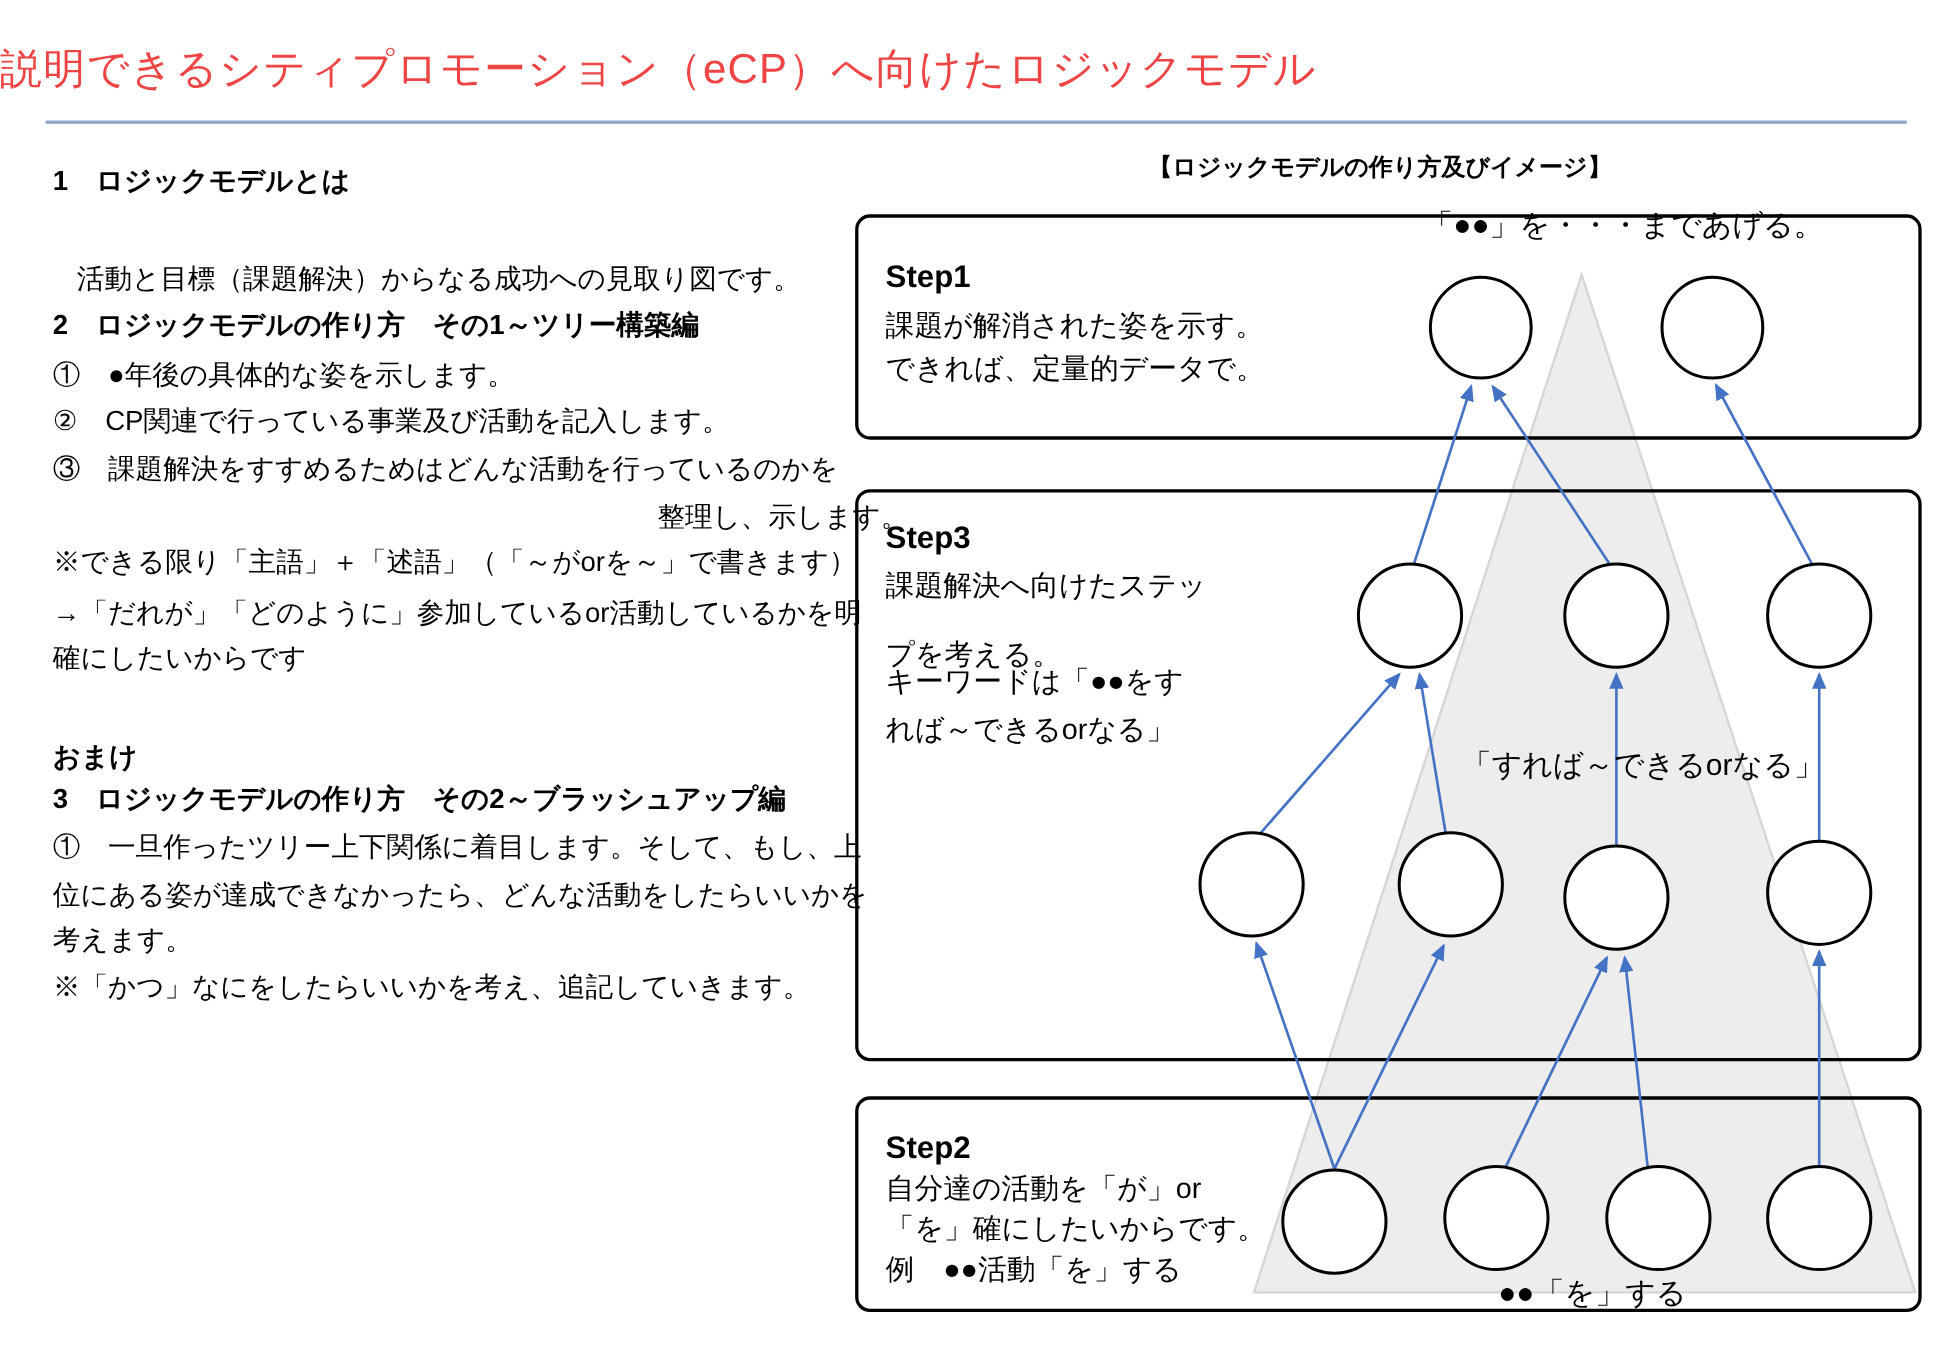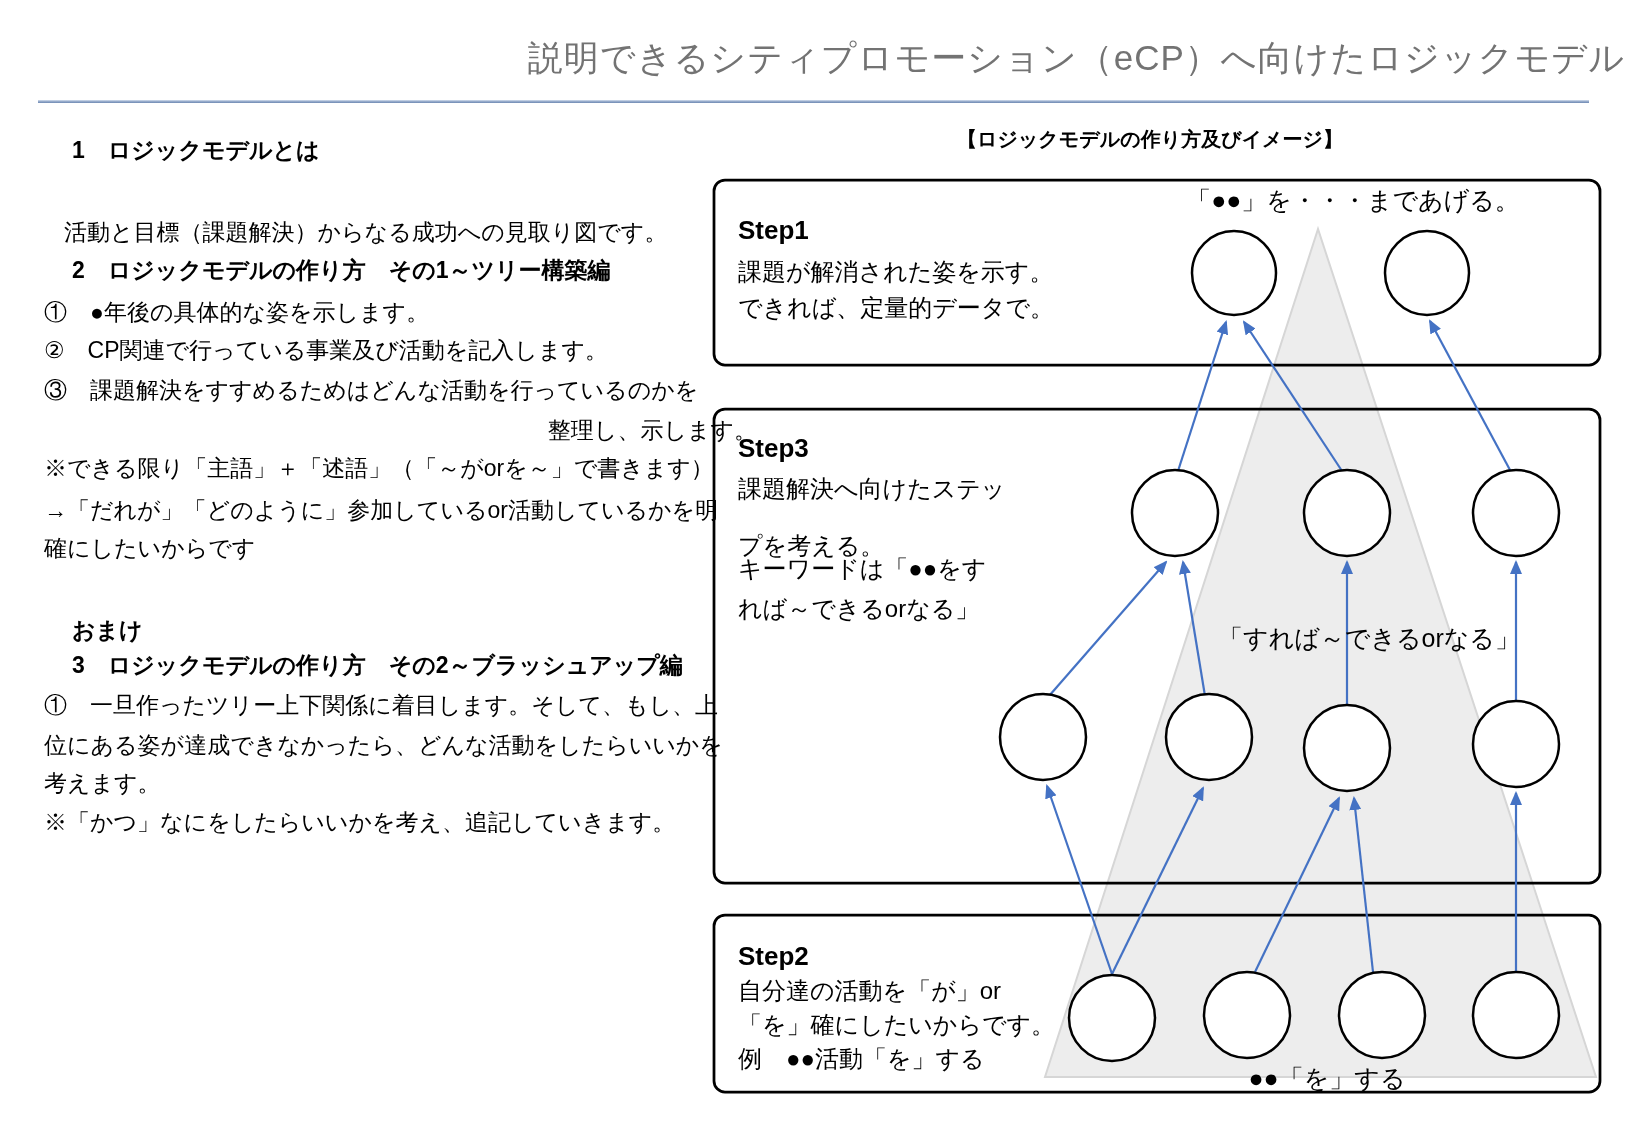--- a/index.html
+++ b/index.html
@@ -1,23 +1,23 @@
 <!DOCTYPE html>
 <html><head>
 <meta charset="utf-8">
 <style>
   html,body{margin:0;padding:0;background:#fff;}
   .page{position:relative;width:1625px;height:1125px;background:#ffffff;overflow:hidden;
         font-family:"Liberation Sans",sans-serif;color:#000;}
-  .title{position:absolute;top:36px;left:0;width:100%;text-align:right;
-         font-size:35px;line-height:44px;letter-spacing:1px;color:#737373;font-weight:400;}
+  .title{position:absolute;top:36px;left:0;width:100%;text-align:left;
+         font-size:35px;line-height:44px;letter-spacing:1px;color:#ef4444;font-weight:400;}
   .title-rule{position:absolute;top:100px;left:38px;width:1551px;height:3px;
          background:linear-gradient(to bottom,#d4dfef 0%,#8fa5c6 55%,#6e89b4 100%);}
   .lline{position:absolute;left:44px;width:660px;font-size:23px;line-height:28px;white-space:nowrap;}
-  .lline.bold{font-weight:bold;margin-left:28px;}
+  .lline.bold{font-weight:bold;}
   .lline.indent1{padding-left:20px;margin-top:39px;}
   .lline.indent2{padding-left:53px;text-align:right;}
   .dheader{position:absolute;top:126px;left:850px;width:600px;text-align:center;
            font-size:20px;font-weight:bold;white-space:nowrap;}
   svg.canvas{position:absolute;top:0;left:0;}
   .steplabel{position:absolute;left:738px;font-size:26px;font-weight:bold;line-height:32px;white-space:nowrap;}
   .stepline{position:absolute;left:738px;font-size:24px;line-height:32px;white-space:nowrap;}
   .ann{position:absolute;transform:translateX(-50%);font-size:25px;line-height:32px;white-space:nowrap;}
 </style>
 </head>
@@ -102,17 +102,17 @@
   <div class="stepline" style="top:473px">課題解決へ向けたステッ</div>
   <div class="stepline" style="top:530px">プを考える。</div>
   <div class="stepline" style="top:553px">キーワードは「●●をす</div>
   <div class="stepline" style="top:593px">れば～できるorなる」</div>
 
   <div class="steplabel" style="top:940px">Step2</div>
   <div class="stepline" style="top:975px">自分達の活動を「が」or</div>
   <div class="stepline" style="top:1009px">「を」確にしたいからです。</div>
   <div class="stepline" style="top:1043px">例　●●活動「を」する</div>
 
-  <div class="ann" style="left:1353px;top:184px">「●●」を・・・まであげる。</div>
+  <div class="ann" style="left:1353px;top:172px">「●●」を・・・まであげる。</div>
   <div class="ann" style="left:1369px;top:622px">「すれば～できるorなる」</div>
   <div class="ann" style="left:1327px;top:1062px">●●「を」する</div>
 
 </div>
 
 </body></html>

